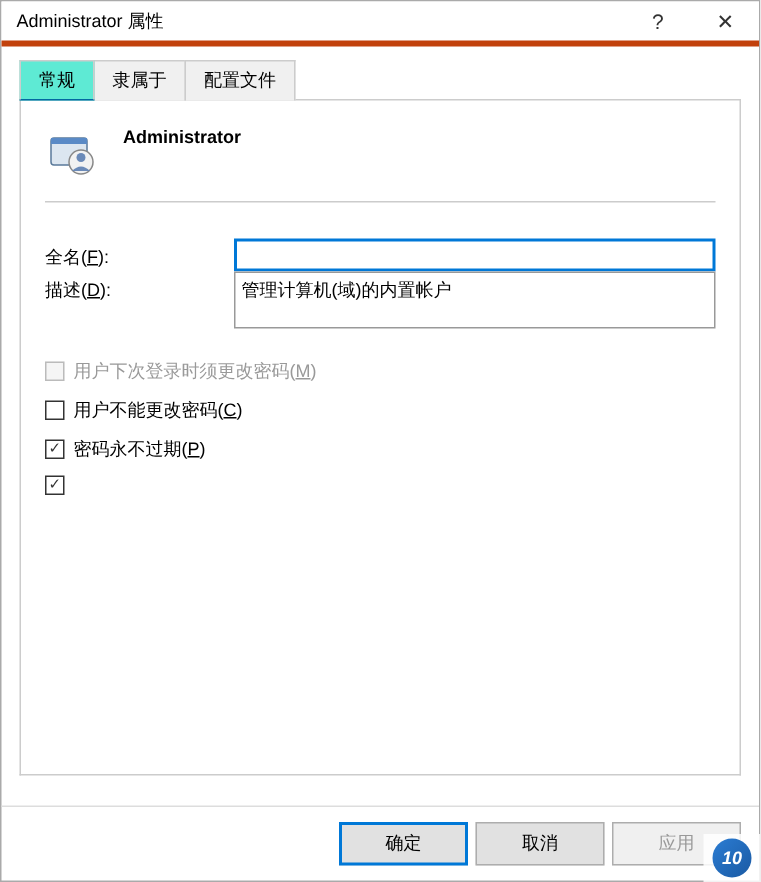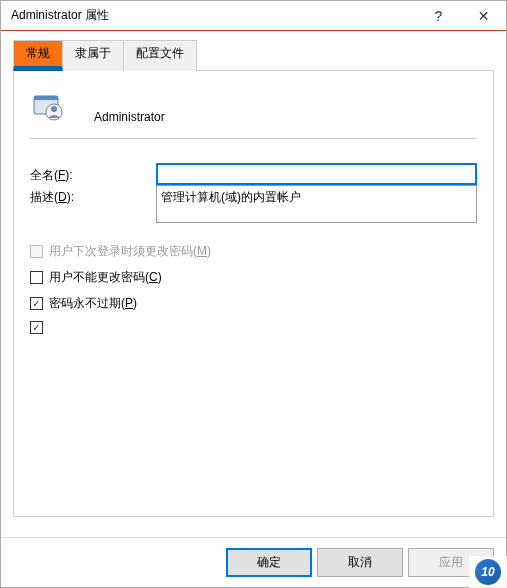--- a/index.html
+++ b/index.html
@@ -23,21 +23,21 @@
       background: #fff;
       display: flex;
       flex-direction: column;
     }
     .titlebar {
       height: 30px;
       display: flex;
       align-items: center;
       justify-content: space-between;
       padding: 0 0 0 10px;
-      border-bottom: 1px solid #c2410c;
+      border-bottom: 4px solid #c2410c;
       background: #fff;
     }
     .titlebar-title {
       font-size: 12px;
       color: #000;
     }
     .titlebar-controls {
       display: flex;
       height: 100%;
     }
@@ -68,41 +68,42 @@
       border: 1px solid #ccc;
       border-bottom: none;
       background: #fff;
       font-size: 12px;
       cursor: pointer;
       margin-right: -1px;
       position: relative;
       top: 1px;
     }
     .tab.active {
-      background: #f97316;
-      border-bottom: 5px solid #0369a1;
+      background: #5eead4;
+      border-bottom: 1px solid #0369a1;
       z-index: 3;
     }
     .tab:not(.active) {
       background: #f0f0f0;
     }
     .tab-body {
       flex: 1;
       border: 1px solid #ccc;
       border-top: none;
       padding: 18px 16px;
       background: #fff;
       position: relative;
       margin-top: -1px;
     }
     .user-header {
       display: flex;
-      align-items: flex-end;
-      gap: 28px;
+      align-items: flex-start;
+      gap: 16px;
       margin-bottom: 14px;
+      font-weight: bold;
     }
     .user-icon {
       width: 36px;
       height: 36px;
     }
     .user-name {
       font-size: 12px;
     }
     .user-divider {
       border: none;

